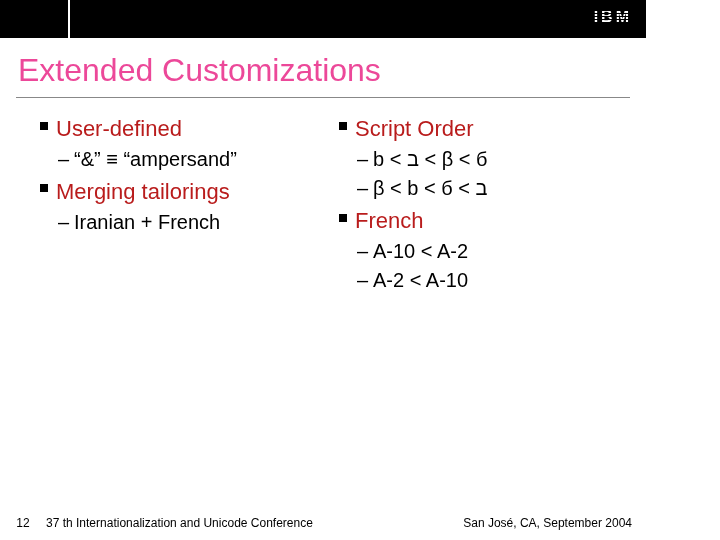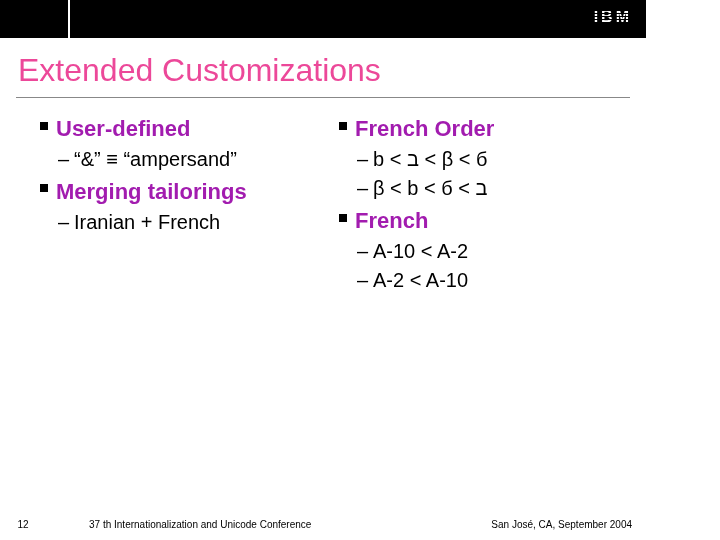--- a/index.html
+++ b/index.html
@@ -22,33 +22,33 @@
   }
 
   .title { color: #ec4899; font-size: 32px; font-weight: normal;
            padding: 14px 0 4px 18px; }
   .rule  { border: none; border-top: 1px solid #888; margin: 4px 16px 0 16px; }
 
   .body { display: flex; padding: 10px 20px 0 40px; }
   .col  { width: 50%; }
   .col.right { padding-left: 6px; }
 
-  .lvl1 { font-size: 22px; font-weight: bold; color: #a21caf;
+  .lvl1 { font-size: 22px; font-weight: normal; color: #b91c1c;
           margin: 8px 0 6px 0; position: relative; padding-left: 16px; }
   .lvl1.small { font-size: 22px; }
   .lvl1 .sq { position: absolute; left: 0; top: 6px; width: 8px; height: 8px;
               background: #000; }
   .lvl1.small .sq { top: 5px; }
 
   .lvl2 { font-size: 20px; color: #000; margin: 6px 0 6px 18px;
           position: relative; padding-left: 16px; font-weight: normal; }
   .lvl2::before { content: "–"; position: absolute; left: 0; top: 0; }
 
   .footer { position: absolute; left: 0; right: 0; bottom: 10px;
-            display: flex; align-items: center; font-size: 10px; color: #000; gap: 43px; }
+            display: flex; align-items: center; font-size: 12px; color: #000; }
   .footer .pageno { width: 46px; text-align: center; }
   .footer .ftitle { flex: 1; }
   .footer .fplace { padding-right: 14px; text-align: right; }
 </style>
 </head>
 <body>
 <div class="slide">
 
   <div class="topbar">
     <div class="seg1"></div>
@@ -72,21 +72,21 @@
       <div class="lvl1 small">
         <span class="sq"></span>
         <span>Merging tailorings</span>
       </div>
       <div class="lvl2">Iranian + French</div>
     </div>
 
     <div class="col right">
       <div class="lvl1">
         <span class="sq"></span>
-        <span>French Order</span>
+        <span>Script Order</span>
       </div>
       <div class="lvl2">b &lt; ב &lt; β &lt; б</div>
       <div class="lvl2">β &lt; b &lt; б &lt; ב</div>
 
       <div class="lvl1">
         <span class="sq"></span>
         <span>French</span>
       </div>
       <div class="lvl2"> A-10 &lt; A-2</div>
       <div class="lvl2"> A-2 &lt; A-10</div>

